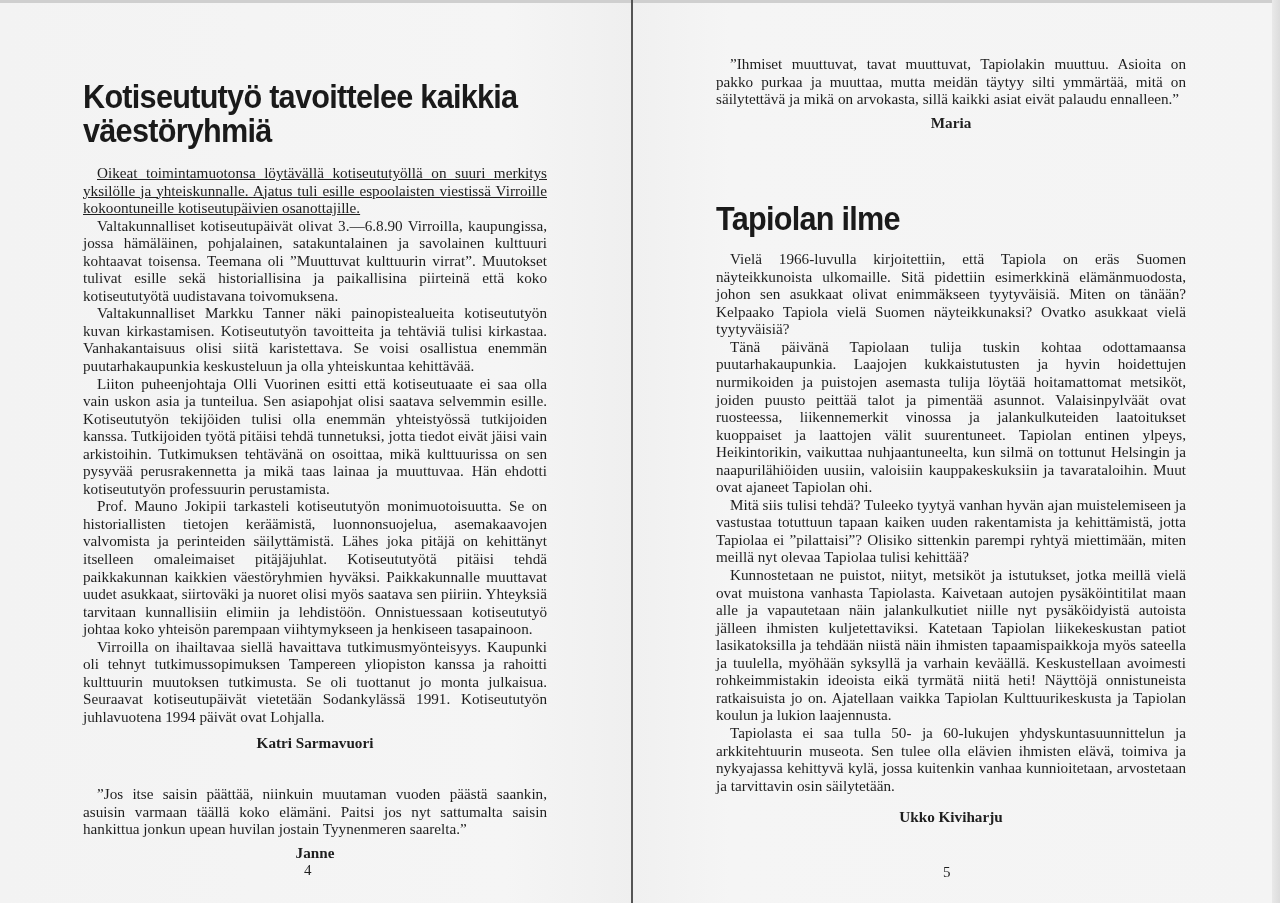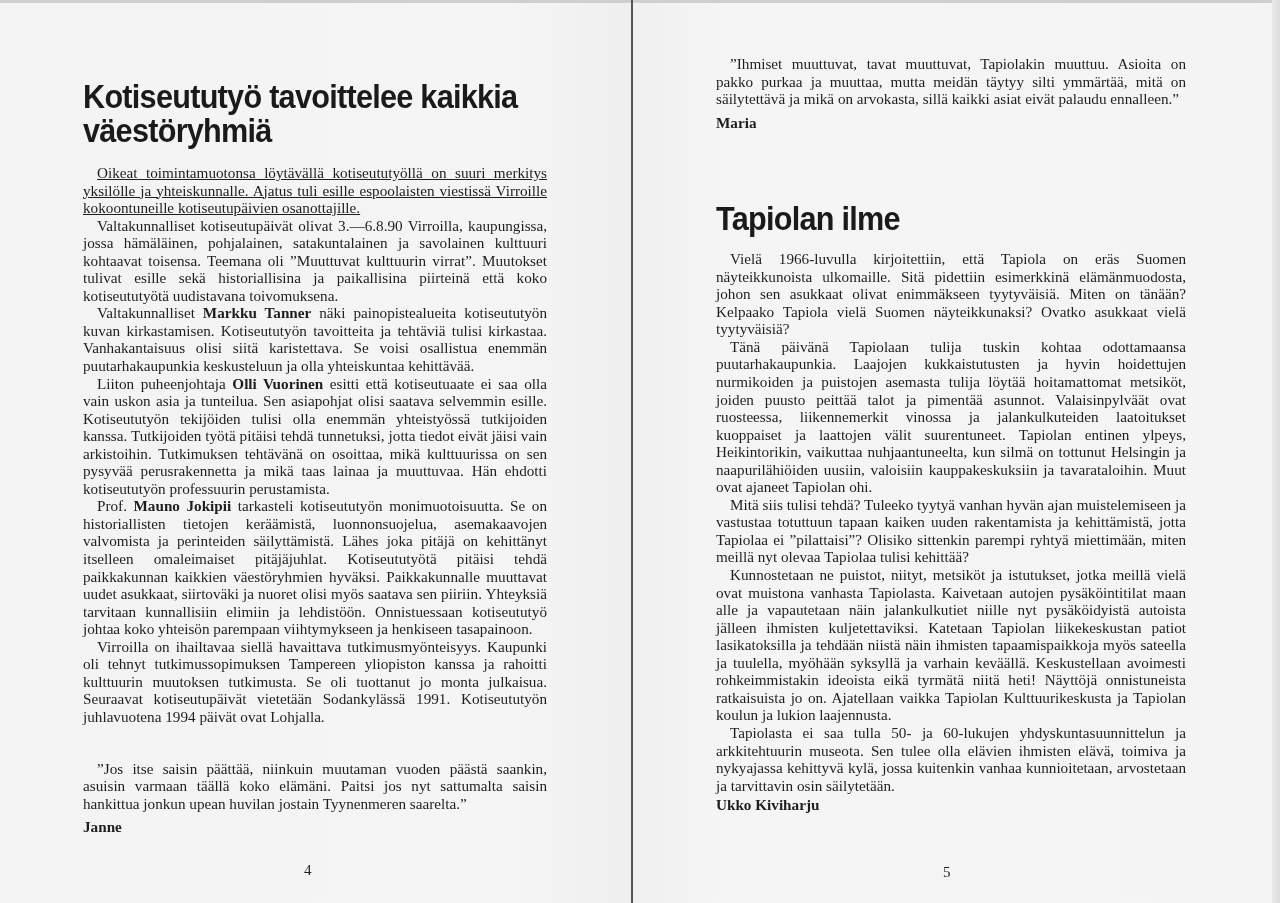--- a/index.html
+++ b/index.html
@@ -30,27 +30,27 @@
     letter-spacing: -0.8px; color: #1a1a1a;
     margin: 0; text-align: left;
     transform: scaleX(0.9); transform-origin: left top;
     width: 520px;
   }
   #left-headline { margin-bottom: 17px; }
   #right-headline { margin-top: 70px; margin-bottom: 15px; }
 
   p { margin: 0; text-indent: 14px; }
   .noindent { text-indent: 0; text-decoration: underline; }
-  .sig { text-align: left; font-weight: bold; text-indent: 0; margin-top: 4px; }
+  .sig { text-align: center; font-weight: bold; text-indent: 0; margin-top: 4px; }
   .quote { margin-top: 0; }
   .spacer-l { height: 28px; }
   .pagenum { position: absolute; font-size: 15px; }
   #pn-left { left: 304px; top: 862px; }
   #pn-right { left: 943px; top: 864px; }
-  b { font-weight: bold; }
+  b { font-weight: normal; }
 </style>
 </head>
 <body>
 
 <div class="topline"></div>
 
 <div class="page" id="page-left"></div>
 <div class="page" id="page-right"></div>
 <div class="gutter"></div>
 <div class="rightedge"></div>
@@ -58,35 +58,36 @@
 <div class="col" id="left-col">
   <h1 class="headline" id="left-headline">Kotiseututyö tavoittelee kaikkia väestöryhmiä</h1>
 
   <p class="noindent" style="text-indent:14px"><span>Oikeat toimintamuotonsa löytävällä kotiseututyöllä on suuri merkitys yksilölle ja yhteiskunnalle. Ajatus tuli esille espoolaisten viestissä Virroille kokoontuneille kotiseutupäivien osanottajille.</span></p>
   <p><span>Valtakunnalliset kotiseutupäivät olivat 3.—6.8.90 Virroilla, kaupungissa, jossa hämäläinen, pohjalainen, satakuntalainen ja savolainen kulttuuri kohtaavat toisensa. Teemana oli ”Muuttuvat kulttuurin virrat”. Muutokset tulivat esille sekä historiallisina ja paikallisina piirteinä että koko kotiseututyötä uudistavana toivomuksena.</span></p>
   <p><span>Valtakunnalliset </span><b>Markku Tanner</b><span> näki painopistealueita kotiseututyön kuvan kirkastamisen. Kotiseututyön tavoitteita ja tehtäviä tulisi kirkastaa. Vanhakantaisuus olisi siitä karistettava. Se voisi osallistua enemmän puutarhakaupunkia keskusteluun ja olla yhteiskuntaa kehittävää.</span></p>
   <p><span>Liiton puheenjohtaja </span><b>Olli Vuorinen</b><span> esitti että kotiseutuaate ei saa olla vain uskon asia ja tunteilua. Sen asiapohjat olisi saatava selvemmin esille. Kotiseututyön tekijöiden tulisi olla enemmän yhteistyössä tutkijoiden kanssa. Tutkijoiden työtä pitäisi tehdä tunnetuksi, jotta tiedot eivät jäisi vain arkistoihin. Tutkimuksen tehtävänä on osoittaa, mikä kulttuurissa on sen pysyvää perusrakennetta ja mikä taas lainaa ja muuttuvaa. Hän ehdotti kotiseututyön professuurin perustamista.</span></p>
   <p><span>Prof. </span><b>Mauno Jokipii</b><span> tarkasteli kotiseututyön monimuotoisuutta. Se on historiallisten tietojen keräämistä, luonnonsuojelua, asemakaavojen valvomista ja perinteiden säilyttämistä. Lähes joka pitäjä on kehittänyt itselleen omaleimaiset pitäjäjuhlat. Kotiseututyötä pitäisi tehdä paikkakunnan kaikkien väestöryhmien hyväksi. Paikkakunnalle muuttavat uudet asukkaat, siirtoväki ja nuoret olisi myös saatava sen piiriin. Yhteyksiä tarvitaan kunnallisiin elimiin ja lehdistöön. Onnistuessaan kotiseututyö johtaa koko yhteisön parempaan viihtymykseen ja henkiseen tasapainoon.</span></p>
   <p><span>Virroilla on ihailtavaa siellä havaittava tutkimusmyönteisyys. Kaupunki oli tehnyt tutkimussopimuksen Tampereen yliopiston kanssa ja rahoitti kulttuurin muutoksen tutkimusta. Se oli tuottanut jo monta julkaisua. Seuraavat kotiseutupäivät vietetään Sodankylässä 1991. Kotiseututyön juhlavuotena 1994 päivät ovat Lohjalla.</span></p>
 
+  <p class="sig" style="margin-top:8px">Katri Sarmavuori</p>
 
   <div class="spacer-l" style="height:34px"></div>
 
   <p class="quote">”Jos itse saisin päättää, niinkuin muutaman vuoden päästä saankin, asuisin varmaan täällä koko elämäni. Paitsi jos nyt sattumalta saisin hankittua jonkun upean huvilan jostain Tyynenmeren saarelta.”</p>
   <p class="sig" style="margin-top:6px">Janne</p>
 </div>
 <div class="pagenum" id="pn-left">4</div>
 
 <div class="col" id="right-col">
   <p class="quote">”Ihmiset muuttuvat, tavat muuttuvat, Tapiolakin muuttuu. Asioita on pakko purkaa ja muuttaa, mutta meidän täytyy silti ymmärtää, mitä on säilytettävä ja mikä on arvokasta, sillä kaikki asiat eivät palaudu ennalleen.”</p>
   <p class="sig" style="margin-top:6px">Maria</p>
 
   <h1 class="headline" id="right-headline">Tapiolan ilme</h1>
 
   <p>Vielä 1966-luvulla kirjoitettiin, että Tapiola on eräs Suomen näyteikkunoista ulkomaille. Sitä pidettiin esimerkkinä elämänmuodosta, johon sen asukkaat olivat enimmäkseen tyytyväisiä. Miten on tänään? Kelpaako Tapiola vielä Suomen näyteikkunaksi? Ovatko asukkaat vielä tyytyväisiä?</p>
   <p>Tänä päivänä Tapiolaan tulija tuskin kohtaa odottamaansa puutarhakaupunkia. Laajojen kukkaistutusten ja hyvin hoidettujen nurmikoiden ja puistojen asemasta tulija löytää hoitamattomat metsiköt, joiden puusto peittää talot ja pimentää asunnot. Valaisinpylväät ovat ruosteessa, liikennemerkit vinossa ja jalankulkuteiden laatoitukset kuoppaiset ja laattojen välit suurentuneet. Tapiolan entinen ylpeys, Heikintorikin, vaikuttaa nuhjaantuneelta, kun silmä on tottunut Helsingin ja naapurilähiöiden uusiin, valoisiin kauppakeskuksiin ja tavarataloihin. Muut ovat ajaneet Tapiolan ohi.</p>
   <p>Mitä siis tulisi tehdä? Tuleeko tyytyä vanhan hyvän ajan muistelemiseen ja vastustaa totuttuun tapaan kaiken uuden rakentamista ja kehittämistä, jotta Tapiolaa ei ”pilattaisi”? Olisiko sittenkin parempi ryhtyä miettimään, miten meillä nyt olevaa Tapiolaa tulisi kehittää?</p>
   <p>Kunnostetaan ne puistot, niityt, metsiköt ja istutukset, jotka meillä vielä ovat muistona vanhasta Tapiolasta. Kaivetaan autojen pysäköintitilat maan alle ja vapautetaan näin jalankulkutiet niille nyt pysäköidyistä autoista jälleen ihmisten kuljetettaviksi. Katetaan Tapiolan liikekeskustan patiot lasikatoksilla ja tehdään niistä näin ihmisten tapaamispaikkoja myös sateella ja tuulella, myöhään syksyllä ja varhain keväällä. Keskustellaan avoimesti rohkeimmistakin ideoista eikä tyrmätä niitä heti! Näyttöjä onnistuneista ratkaisuista jo on. Ajatellaan vaikka Tapiolan Kulttuurikeskusta ja Tapiolan koulun ja lukion laajennusta.</p>
   <p>Tapiolasta ei saa tulla 50- ja 60-lukujen yhdyskuntasuunnittelun ja arkkitehtuurin museota. Sen tulee olla elävien ihmisten elävä, toimiva ja nykyajassa kehittyvä kylä, jossa kuitenkin vanhaa kunnioitetaan, arvostetaan ja tarvittavin osin säilytetään.</p>
 
-  <p class="sig" style="margin-top:2px">Ukko Kiviharju</p>
+  <p class="sig" style="margin-top:14px">Ukko Kiviharju</p>
 </div>
 <div class="pagenum" id="pn-right">5</div>
 
 </body></html>

